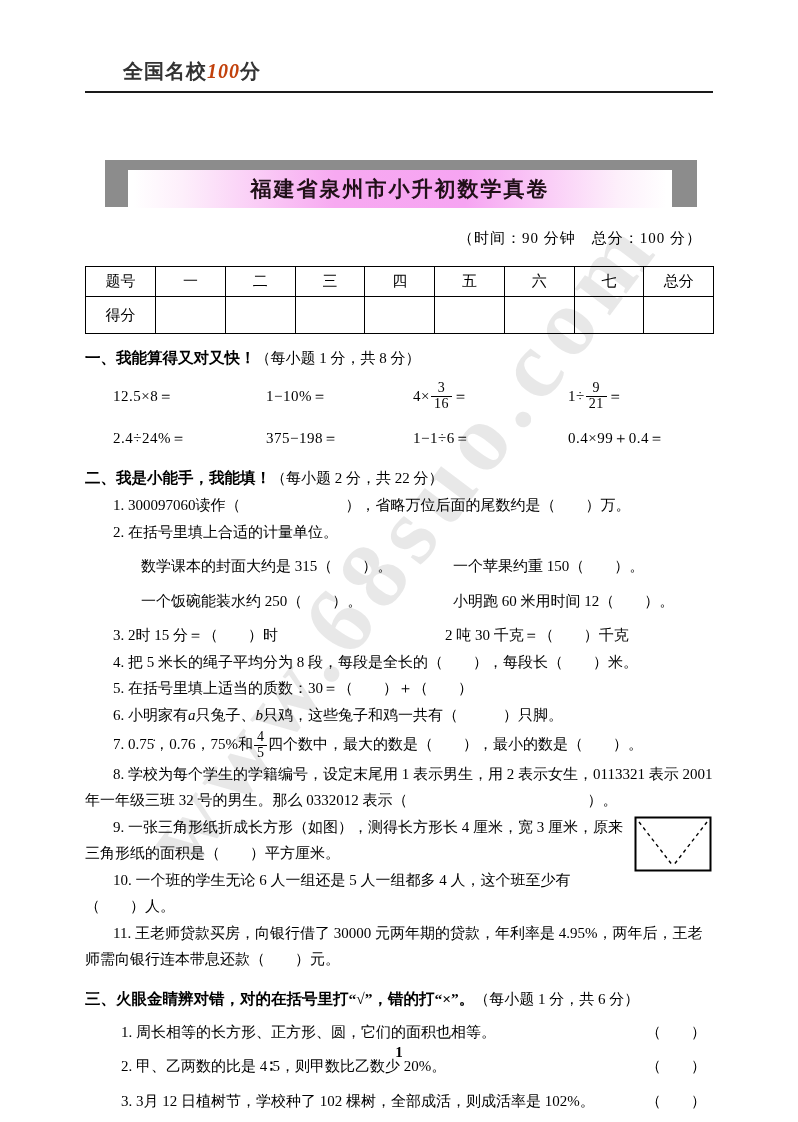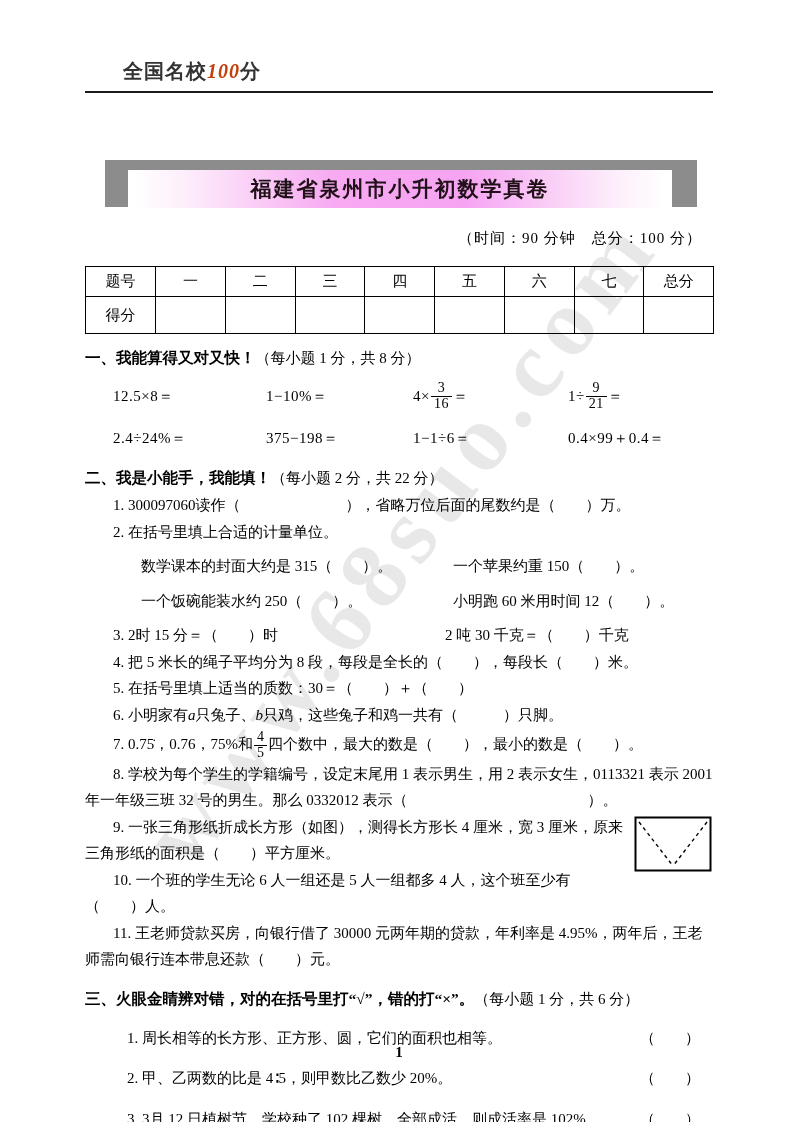--- a/index.html
+++ b/index.html
@@ -64,21 +64,21 @@
   p.sub { margin: 8px; line-height: 26.5px; padding-left: 48px; align-items: center; }
   .twocol { display: flex; }
   .twocol .lft { flex: 0 0 312px; }
   .twocol3 .lft { flex: 0 0 332px; }
   .itm3 { display:flex; padding-left: 28px; margin:0; line-height:26.5px; }
   .var { font-style: italic; font-family: "Liberation Serif", serif; }
   .item7line { margin:0; line-height: 32px; padding-left: 28px; }
   .fig9 {
     float: right; width: 78px; height: 56px; margin: 2px 2px 2px 8px;
   }
-  .tf-row { display: flex; margin: 14px; line-height: 26.5px; align-items: flex-end; }
+  .tf-row { display: flex; margin: 8px; line-height: 26.5px; align-items: flex-end; }
   .tf-row .txt { text-indent: 28px; }
   .tf-row .ans { margin-left: auto; }
   .sp-top14 { margin-top: 14px; }
   .sp-top12 { }
   .page-num { position: absolute; top: 1044px; left: 0; width: 100%; text-align: center; font-size: 15px; font-weight: bold; }
 </style>
 </head>
 <body>
 
 <div class="page">

